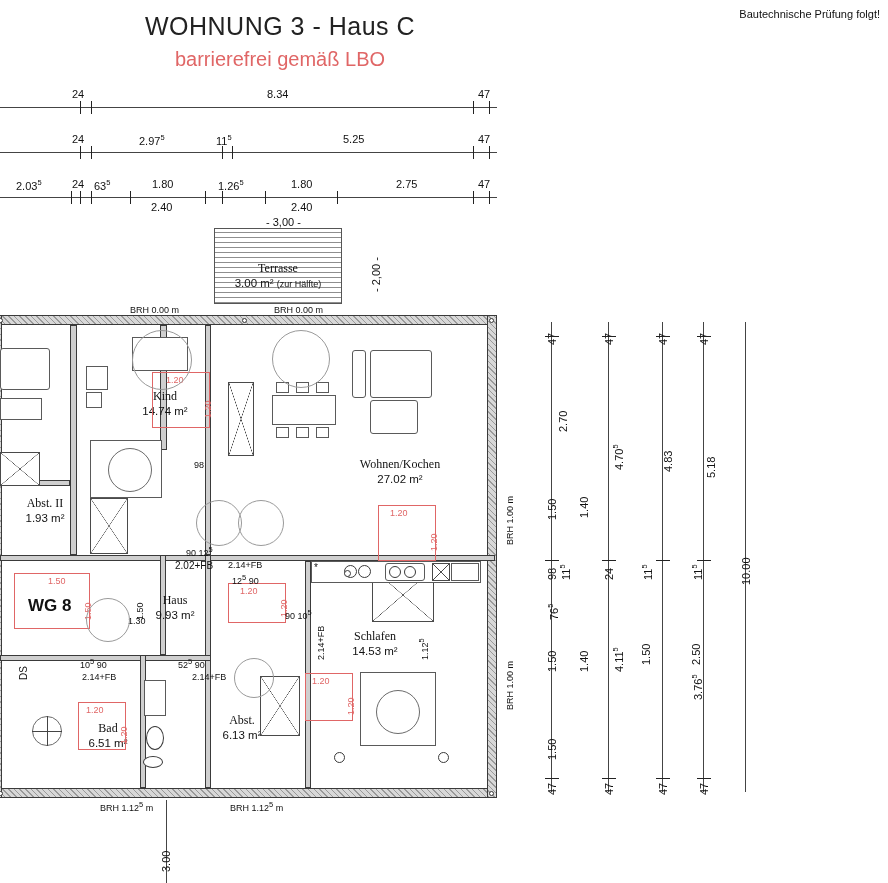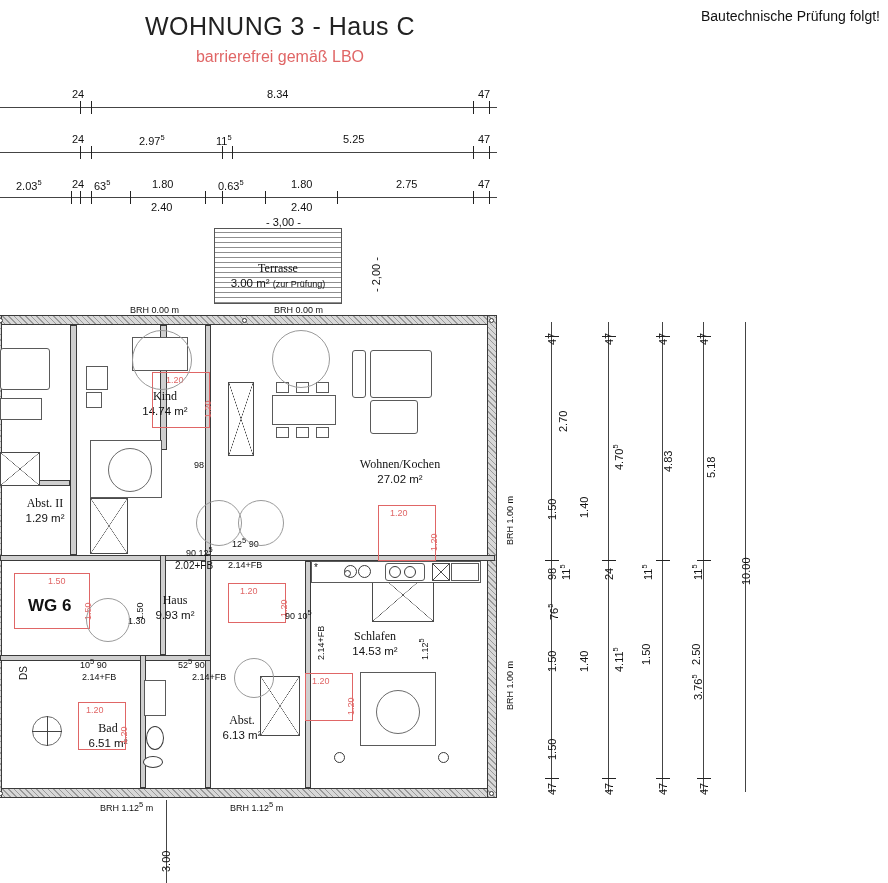--- a/index.html
+++ b/index.html
@@ -9,24 +9,24 @@
     font-family:"Liberation Sans", sans-serif;
     color:#1a1a1a;
   }
   .abs{position:absolute;}
   .ttl{
     left:0;top:12px;width:560px;text-align:center;
     font-size:25px;letter-spacing:.5px;color:#222;
   }
   .sub{
     left:0;top:48px;width:560px;text-align:center;
-    font-size:16px;color:#e06666;
+    font-size:20px;color:#e06666;
   }
   .note{
-    right:8px;top:8px;font-size:14px;color:#111;
+    right:8px;top:8px;font-size:11px;color:#111;
   }
   
   .h{position:absolute;background:#222;height:1px;}
   .hl{position:absolute;background:#444;height:1px;}
   .vl{position:absolute;background:#444;width:1px;}
   .tick{position:absolute;background:#222;width:1px;height:13px;}
   .dim{position:absolute;font-size:11px;color:#111;white-space:nowrap;}
   .dimv{position:absolute;font-size:11px;color:#111;white-space:nowrap;
         transform-origin:0 0;transform:rotate(-90deg);}
   sup{font-size:7.5px;vertical-align:super;}
@@ -94,31 +94,31 @@
 <div class="tick" style="left:205px;top:191px;"></div>
 <div class="tick" style="left:222px;top:191px;"></div>
 <div class="tick" style="left:265px;top:191px;"></div>
 <div class="tick" style="left:337px;top:191px;"></div>
 <div class="tick" style="left:473px;top:191px;"></div>
 <div class="tick" style="left:489px;top:191px;"></div>
 <div class="dim" style="left:16px;top:178px;"><span>2.03</span><sup>5</sup></div>
 <div class="dim" style="left:72px;top:178px;">24</div>
 <div class="dim" style="left:94px;top:178px;"><span>63</span><sup>5</sup></div>
 <div class="dim" style="left:152px;top:178px;">1.80</div>
-<div class="dim" style="left:218px;top:178px;"><span>0.63</span><sup>5</sup></div>
+<div class="dim" style="left:218px;top:178px;"><span>1.26</span><sup>5</sup></div>
 <div class="dim" style="left:291px;top:178px;">1.80</div>
 <div class="dim" style="left:396px;top:178px;">2.75</div>
 <div class="dim" style="left:478px;top:178px;">47</div>
 <div class="dim" style="left:151px;top:201px;">2.40</div>
 <div class="dim" style="left:291px;top:201px;">2.40</div>
 
 <div class="terr" style="left:214px;top:228px;width:128px;height:76px;"></div>
 <div class="room" style="left:214px;top:260px;width:128px;">
   <div class="rname">Terrasse</div>
-  <div><span>3.00 m²</span> <span style="font-size:9px">(zur Prüfung)</span></div>
+  <div><span>3.00 m²</span> <span style="font-size:9px">(zur Hälfte)</span></div>
 </div>
 <div class="dim" style="left:266px;top:216px;">- 3,00 -</div>
 <div class="dimv" style="left:370px;top:292px;">- 2,00 -</div>
 
 <div class="wall" style="left:-8px;top:315px;width:505px;height:10px;"></div>
 <div class="wall" style="left:-8px;top:788px;width:505px;height:10px;"></div>
 <div class="wall" style="left:-8px;top:315px;width:10px;height:483px;"></div>
 <div class="wall" style="left:487px;top:315px;width:10px;height:483px;"></div>
 
 <div class="wallthin" style="left:70px;top:325px;width:7px;height:230px;"></div>
@@ -143,39 +143,39 @@
 <div class="room" style="left:120px;top:388px;width:90px;">
   <div class="rname">Kind</div>
     <div>14.74 m²</div>
 </div>
 <div class="room" style="left:340px;top:456px;width:120px;">
   <div class="rname">Wohnen/Kochen</div>
     <div>27.02 m²</div>
 </div>
 <div class="room" style="left:10px;top:495px;width:70px;">
   <div class="rname">Abst. II</div>
-    <div>1.29 m²</div>
+    <div>1.93 m²</div>
 </div>
 <div class="room" style="left:140px;top:592px;width:70px;">
   <div class="rname">Haus</div>
     <div>9.93 m²</div>
 </div>
 <div class="room" style="left:330px;top:628px;width:90px;">
   <div class="rname">Schlafen</div>
     <div>14.53 m²</div>
 </div>
 <div class="room" style="left:78px;top:720px;width:60px;">
   <div class="rname">Bad</div>
     <div>6.51 m²</div>
 </div>
 <div class="room" style="left:202px;top:712px;width:80px;">
   <div class="rname">Abst.</div>
     <div>6.13 m²</div>
 </div>
-<div class="wg3" style="left:28px;top:596px;">WG 6</div>
+<div class="wg3" style="left:28px;top:596px;">WG 8</div>
 <div class="lblv" style="left:18px;top:680px;">DS</div>
 <div class="lbl" style="left:452px;top:568px;font-size:9px;">WM</div>
 
 <div class="red" style="left:152px;top:372px;width:58px;height:56px;"></div>
 <div class="redt" style="left:166px;top:375px;">1.20</div>
 <div class="redtv" style="left:203px;top:418px;">1.20</div>
 
 <div class="red" style="left:378px;top:505px;width:58px;height:56px;"></div>
 <div class="redt" style="left:390px;top:508px;">1.20</div>
 <div class="redtv" style="left:429px;top:551px;">1.20</div>
@@ -190,21 +190,21 @@
 
 <div class="red" style="left:14px;top:573px;width:76px;height:56px;"></div>
 <div class="redt" style="left:48px;top:576px;">1.50</div>
 <div class="redtv" style="left:83px;top:620px;">1.50</div>
 
 <div class="red" style="left:78px;top:702px;width:48px;height:48px;"></div>
 <div class="redt" style="left:86px;top:705px;">1.20</div>
 <div class="redtv" style="left:119px;top:744px;">1.20</div>
 
 <div class="lbl" style="left:186px;top:545px;font-size:9px;"><span>90</span> <span>12</span><sup>5</sup></div>
-<div class="lbl" style="left:232px;top:536px;font-size:9px;"><span>12</span><sup>5</sup> <span>90</span></div>
+<div class="lbl" style="left:232px;top:573px;font-size:9px;"><span>12</span><sup>5</sup> <span>90</span></div>
 <div class="lbl" style="left:175px;top:560px;font-size:10px;">2.02+FB</div>
 <div class="lbl" style="left:228px;top:560px;font-size:9px;">2.14+FB</div>
 <div class="lbl" style="left:82px;top:672px;font-size:9px;">2.14+FB</div>
 <div class="lbl" style="left:192px;top:672px;font-size:9px;">2.14+FB</div>
 <div class="lblv" style="left:316px;top:660px;font-size:9px;">2.14+FB</div>
 <div class="lbl" style="left:80px;top:657px;font-size:9px;"><span>10</span><sup>5</sup> <span>90</span></div>
 <div class="lbl" style="left:178px;top:657px;font-size:9px;"><span>52</span><sup>5</sup> <span>90</span></div>
 <div class="lbl" style="left:285px;top:608px;font-size:9px;"><span>90</span> <span>10</span><sup>5</sup></div>
 <div class="lbl" style="left:194px;top:460px;font-size:9px;">98</div>
 <div class="lblv" style="left:417px;top:660px;font-size:9px;"><span>1.12</span><sup>5</sup></div>

